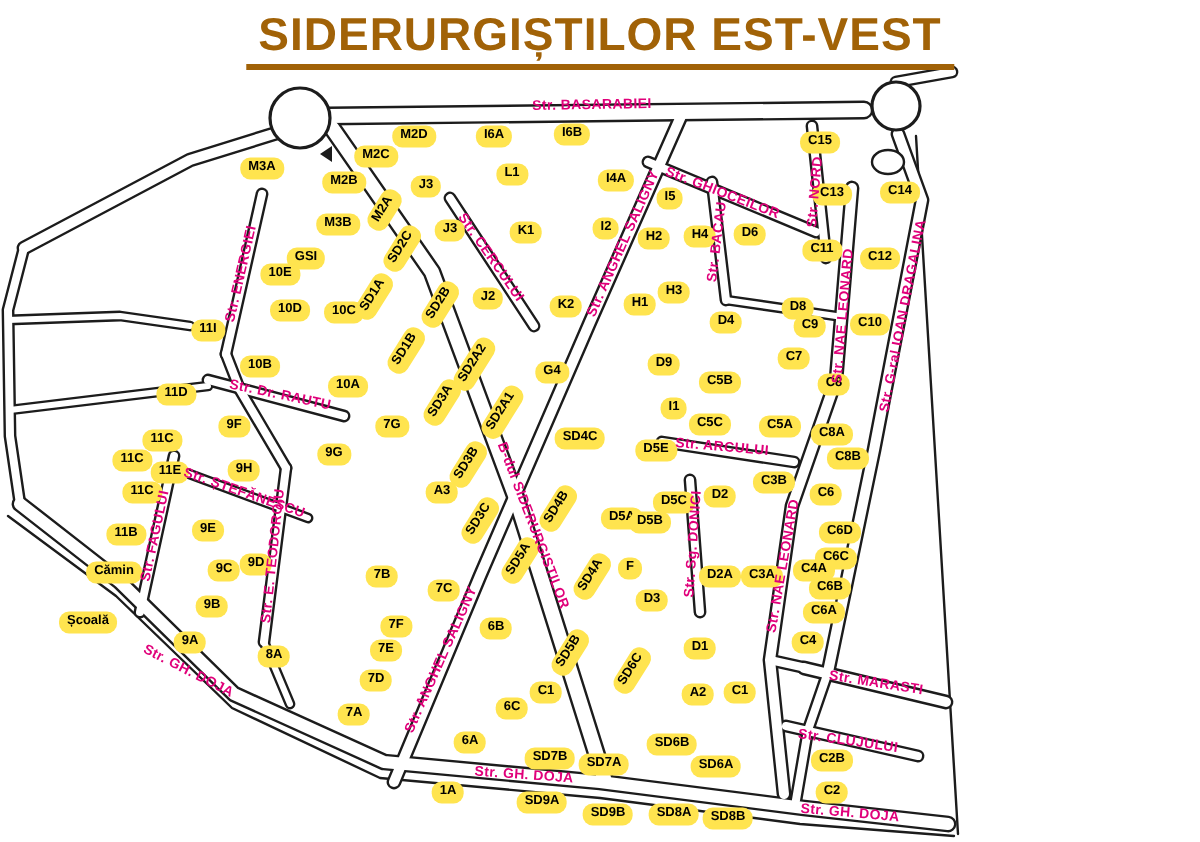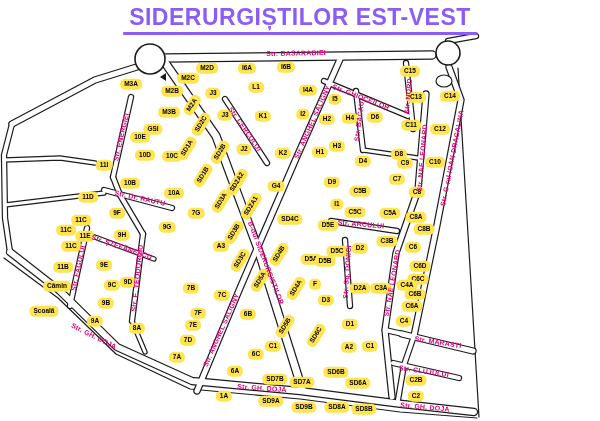--- a/index.html
+++ b/index.html
@@ -227,14 +227,14 @@
       <div class="street" style="left: 122px; top: 247px; color: rgb(224, 0, 122); transform: translate(-50%, -50%) rotate(19deg);">Str. ȘTEFĂNESCU</div>
       <div class="street" style="left: 94px; top: 336px; color: rgb(224, 0, 122); transform: translate(-50%, -50%) rotate(27deg);">Str. GH. DOJA</div>
       <div class="street" style="left: 262px; top: 388px; color: rgb(224, 0, 122); transform: translate(-50%, -50%) rotate(4deg);">Str. GH. DOJA</div>
       <div class="street" style="left: 425px; top: 407px; color: rgb(224, 0, 122); transform: translate(-50%, -50%) rotate(5deg);">Str. GH. DOJA</div>
       <div class="street" style="left: 438px; top: 342px; color: rgb(224, 0, 122); transform: translate(-50%, -50%) rotate(9deg);">Str. MARASTI</div>
       <div class="street" style="left: 424px; top: 371px; color: rgb(224, 0, 122); transform: translate(-50%, -50%) rotate(8deg);">Str. CLUJULUI</div>
       <div class="street" style="left: 361px; top: 224px; color: rgb(224, 0, 122); transform: translate(-50%, -50%) rotate(5deg);">Str. ARCULUI</div>
       <div class="street" style="left: 347px; top: 272px; color: rgb(224, 0, 122); transform: translate(-50%, -50%) rotate(-86deg);">Str. Sg. DONICI</div>
       <div class="tri" style="left: 160px; top: 73px; border-right: 6px solid rgb(28, 28, 28);"></div>
     </div>
-  <div id="page-title" style="color: #8b5cf6;">SIDERURGIȘTILOR EST-VEST</div>
+  <div id="page-title" style="color: #a16207;">SIDERURGIȘTILOR EST-VEST</div>
 </div>
 
 </body></html>

